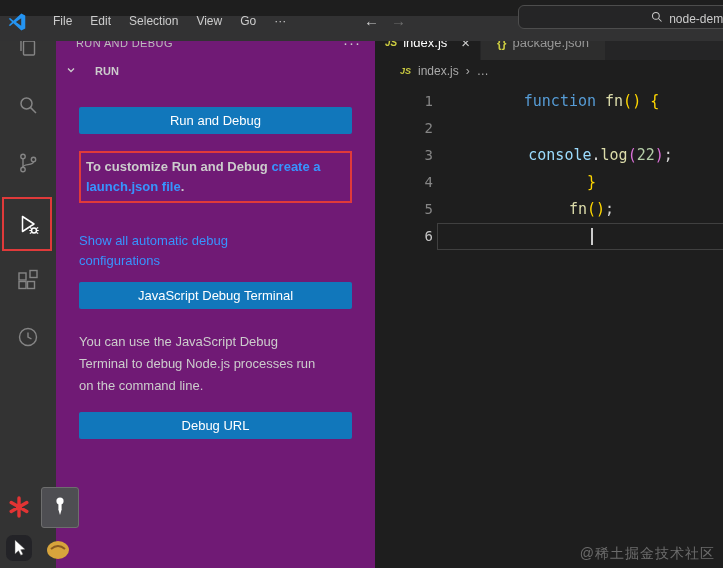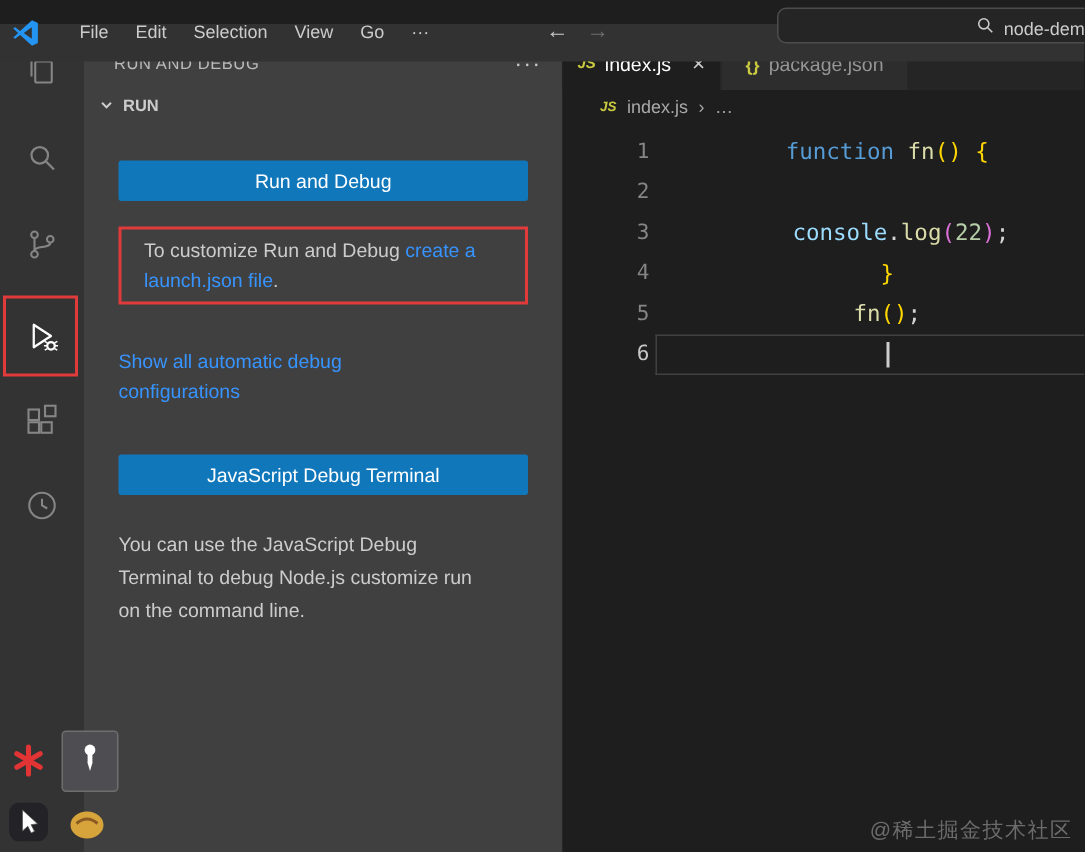--- a/index.html
+++ b/index.html
@@ -24,34 +24,34 @@
   .ab-icon { position:absolute; left:0; width:56px; height:48px; display:flex; align-items:center;
              justify-content:center; color:#858585; cursor:pointer; }
   .ab-icon.active { color:#ffffff; }
   .ab-files { top:-2px; } .ab-search { top:56px; } .ab-scm { top:114px; }
   .ab-debug { top:176px; } .ab-ext { top:232px; } .ab-clock { top:288px; }
 
   .anno-box-activity { position:absolute; left:2px; top:197px; width:50px; height:54px;
                        border:2px solid var(--anno-red); z-index:40; pointer-events:none; }
 
   
-  .sidebar { position:absolute; left:56px; top:25px; width:319px; height:543px; background:#404040; color:#cccccc; z-index:3; }
+  .sidebar { position:absolute; left:56px; top:25px; width:319px; height:543px; background:#701a75; color:#cccccc; z-index:3; }
   .sb-header { height:35px; display:flex; align-items:center; padding:0 14px 0 20px; }
   .sb-title { font-size:11px; color:#bbbbbb; letter-spacing:0.4px; }
   .sb-more { margin-left:auto; color:#cccccc; font-size:15px; letter-spacing:1px; cursor:pointer; line-height:10px; }
-  .sb-run-row { height:22px; display:flex; align-items:center; padding:0 10px; gap:6px;
+  .sb-run-row { height:22px; display:flex; align-items:center; padding:0 10px; gap:19px;
                 font-size:11px; font-weight:700; color:#cccccc; cursor:pointer; }
   .sb-content { padding:0 23px; font-size:13px; }
   .vs-button { display:block; width:100%; height:27px; background:var(--btn-blue); color:#ffffff; border:none;
                border-radius:2px; font-size:13px; font-family:inherit; cursor:pointer; text-align:center; }
   .btn-run { margin-top:25px; }
-  .customize-box { margin-top:17px; border:2px solid var(--anno-red); padding:4px 15px; line-height:20px; }
+  .customize-box { margin-top:17px; border:2px solid var(--anno-red); padding:4px 5px; line-height:20px;font-weight:bold; }
   .link { color:var(--link-blue); cursor:pointer; text-decoration:none; }
   .show-configs { margin-top:28px; width:230px; line-height:20px; color:var(--link-blue); cursor:pointer; }
-  .btn-terminal { margin-top:32px; }
+  .btn-terminal { margin-top:11px; }
   .terminal-desc { margin-top:22px; width:245px; line-height:22px; color:#cccccc; }
   .btn-url { margin-top:15px; }
 
   
   .editor { position:absolute; left:375px; top:25px; width:348px; height:543px; background:#1e1e1e; z-index:3; }
   .tabbar { height:35px; background:#252526; display:flex; }
   .tab { display:flex; align-items:center; padding:0 10px; gap:6px; font-size:13px; cursor:pointer; white-space:nowrap; }
   .tab.active { background:#1e1e1e; color:#ffffff; }
   .tab.inactive { background:#2d2d2d; color:#969696; margin-left:1px; padding:0 16px; }
   .file-badge { color:var(--badge-yellow); font-weight:700; font-size:10px;font-style:italic; }
@@ -181,22 +181,23 @@
     <button class="vs-button btn-run">Run and Debug</button>
 
     <div class="customize-box">
       <span>To customize Run and Debug </span><span class="link">create a launch.json file</span><span>.</span>
     </div>
 
     <div class="show-configs">Show all automatic debug configurations</div>
 
     <button class="vs-button btn-terminal">JavaScript Debug Terminal</button>
 
-    <div class="terminal-desc">You can use the JavaScript Debug Terminal to debug Node.js customize run on the command line.</div>
-
+    <div class="terminal-desc">You can use the JavaScript Debug Terminal to debug Node.js processes run on the command line.</div>
+
+    <button class="vs-button btn-url">Debug URL</button>
   </div>
 </div>
 
 <div class="editor">
   <div class="tabbar">
     <div class="tab active">
       <span class="file-badge">JS</span>
       <span>index.js</span>
       <span class="tab-close">×</span>
     </div>

